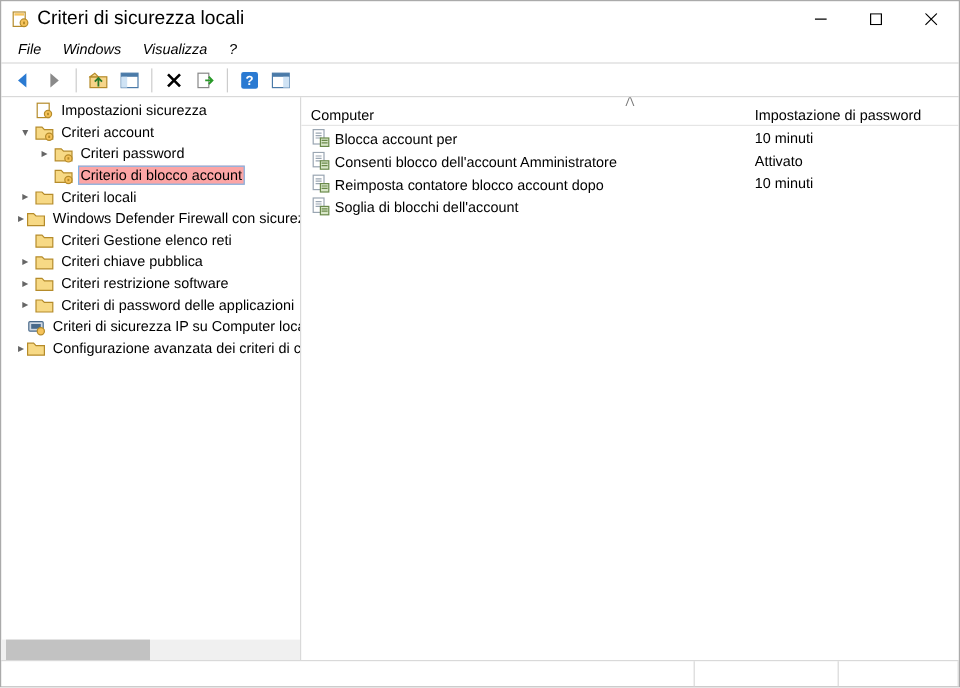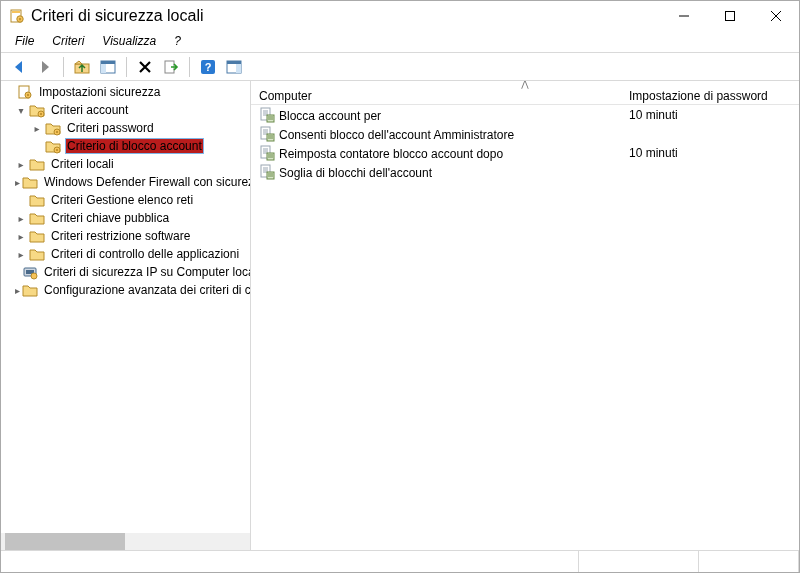--- a/index.html
+++ b/index.html
@@ -17,21 +17,21 @@
   .toolbar .tb-btn { width:24px; height:24px; display:flex; align-items:center; justify-content:center; border:1px solid transparent; }
   .toolbar .tb-sep { width:1px; height:20px; background:#ccc; margin:0 4px; }
   .body { flex:1; display:flex; min-height:0; }
   .tree-pane { width:250px; border-right:1px solid #d9d9d9; display:flex; flex-direction:column; overflow:hidden;}
   .tree { flex:1; overflow:hidden; padding:2px 0; white-space:nowrap; }
   .tree-row { display:flex; align-items:center; height:18px; }
   .tree-row .twisty { width:12px; display:flex; align-items:center; justify-content:center; color:#666; font-size:10px; }
   .tree-row .twisty.hidden { visibility:hidden; }
   .tree-row .ico { width:16px; height:16px; margin:0 4px 0 2px; flex:0 0 auto; }
   .tree-row .label { padding:0 2px; }
-  .tree-row.selected .label { background:#b91c1c; border:1px solid #7fb5e6; padding:0 1px; }
+  .tree-row.selected .label { background:#fca5a5; border:1px solid #7fb5e6; padding:0 1px; }
   .hscroll { height:17px; background:#f0f0f0; display:flex; align-items:center; }
   .hscroll .thumb { height:17px; background:#c2c2c2; width:120px; margin-left:4px; }
   .list-pane { flex:1; display:flex; flex-direction:column; overflow:hidden; }
   .col-headers { height:24px; display:flex; align-items:center; border-bottom:1px solid #e5e5e5; padding-top:6px; }
   .col-headers .col { padding:0 8px; display:flex; align-items:center; font-size:12px; }
   .col-headers .col.c1 { width:370px; }
   .col-headers .col.c2 { flex:1; }
   .list { flex:1; overflow:auto; }
   .list-row { display:flex; align-items:center; height:19px; }
   .list-row .cell { padding:0 8px; overflow:hidden; text-overflow:ellipsis; white-space:nowrap; }
@@ -73,21 +73,21 @@
     </div>
     <div class="win-btn close">
       <svg width="10" height="10" viewBox="0 0 10 10">
           <path d="M0 0 L10 10 M10 0 L0 10" stroke="#000" stroke-width="1"></path>
         </svg>
     </div>
   </div>
 
   <div class="menubar">
     <div class="menu-item">File</div>
-    <div class="menu-item">Criteri</div>
+    <div class="menu-item">Windows</div>
     <div class="menu-item">Visualizza</div>
     <div class="menu-item">?</div>
   </div>
   <div class="toolbar-sep"></div>
 
   <div class="toolbar">
     <div class="tb-btn">
       <svg width="16" height="16" viewBox="0 0 16 16">
           <path d="M11 2 L4 8 L11 14 Z" fill="#2a7ad2"></path>
         </svg>
@@ -138,21 +138,21 @@
         <rect x="10" y="5" width="5" height="9" fill="#cfe3f5"></rect>
       </svg>
     </div>
   </div>
 
   <div class="body">
 
     <div class="tree-pane">
       <div class="tree">
 
-        <div class="tree-row" style="padding-left:2px">
+        <div class="tree-row" style="padding-left:14px">
           <span class="twisty hidden">▶</span>
           <span class="ico">
             <svg width="16" height="16" viewBox="0 0 16 16">
               <rect x="2" y="2" width="10" height="12" fill="#fff" stroke="#b58b2a"></rect>
               <circle cx="11" cy="11" r="3" fill="#f6c35a" stroke="#b58b2a"></circle>
               <rect x="10.2" y="10" width="1.6" height="2" fill="#b58b2a"></rect>
             </svg>
           </span>
           <span class="label">Impostazioni sicurezza</span>
         </div>
@@ -243,21 +243,21 @@
           <span class="label">Criteri restrizione software</span>
         </div>
 
         <div class="tree-row" style="padding-left:14px">
           <span class="twisty">▸</span>
           <span class="ico">
             <svg width="16" height="16" viewBox="0 0 16 16">
                 <path d="M1 4 L6 4 L8 6 L15 6 L15 14 L1 14 Z" fill="#f7d985" stroke="#b58b2a"></path>
               </svg>
           </span>
-          <span class="label">Criteri di controllo delle applicazioni</span>
+          <span class="label">Criteri di password delle applicazioni</span>
         </div>
 
         <div class="tree-row" style="padding-left:14px">
           <span class="twisty hidden">▸</span>
           <span class="ico">
             <svg width="16" height="16" viewBox="0 0 16 16">
               <rect x="2" y="4" width="12" height="8" rx="1" fill="#cfd8e3" stroke="#4a6a8a"></rect>
               <rect x="4" y="6" width="8" height="4" fill="#4a6a8a"></rect>
               <circle cx="12" cy="12" r="3" fill="#f6c35a" stroke="#b58b2a"></circle>
             </svg>
@@ -311,20 +311,21 @@
             <span class="ico">
               <svg width="16" height="16" viewBox="0 0 16 16">
                 <rect x="2" y="1" width="9" height="12" fill="#fff" stroke="#9aa6b2"></rect>
                 <path d="M4 4 H9 M4 6 H9 M4 8 H9" stroke="#9aa6b2"></path>
                 <rect x="8" y="8" width="7" height="7" fill="#d8e6c8" stroke="#6a8a4a"></rect>
                 <path d="M9 10 H14 M9 12 H14" stroke="#6a8a4a"></path>
               </svg>
             </span>
             <span>Consenti blocco dell'account Amministratore</span>
           </div>
+          <div class="cell c2">Attivato</div>
         </div>
 
         <div class="list-row">
           <div class="cell c1">
             <span class="ico">
               <svg width="16" height="16" viewBox="0 0 16 16">
                 <rect x="2" y="1" width="9" height="12" fill="#fff" stroke="#9aa6b2"></rect>
                 <path d="M4 4 H9 M4 6 H9 M4 8 H9" stroke="#9aa6b2"></path>
                 <rect x="8" y="8" width="7" height="7" fill="#d8e6c8" stroke="#6a8a4a"></rect>
                 <path d="M9 10 H14 M9 12 H14" stroke="#6a8a4a"></path>

